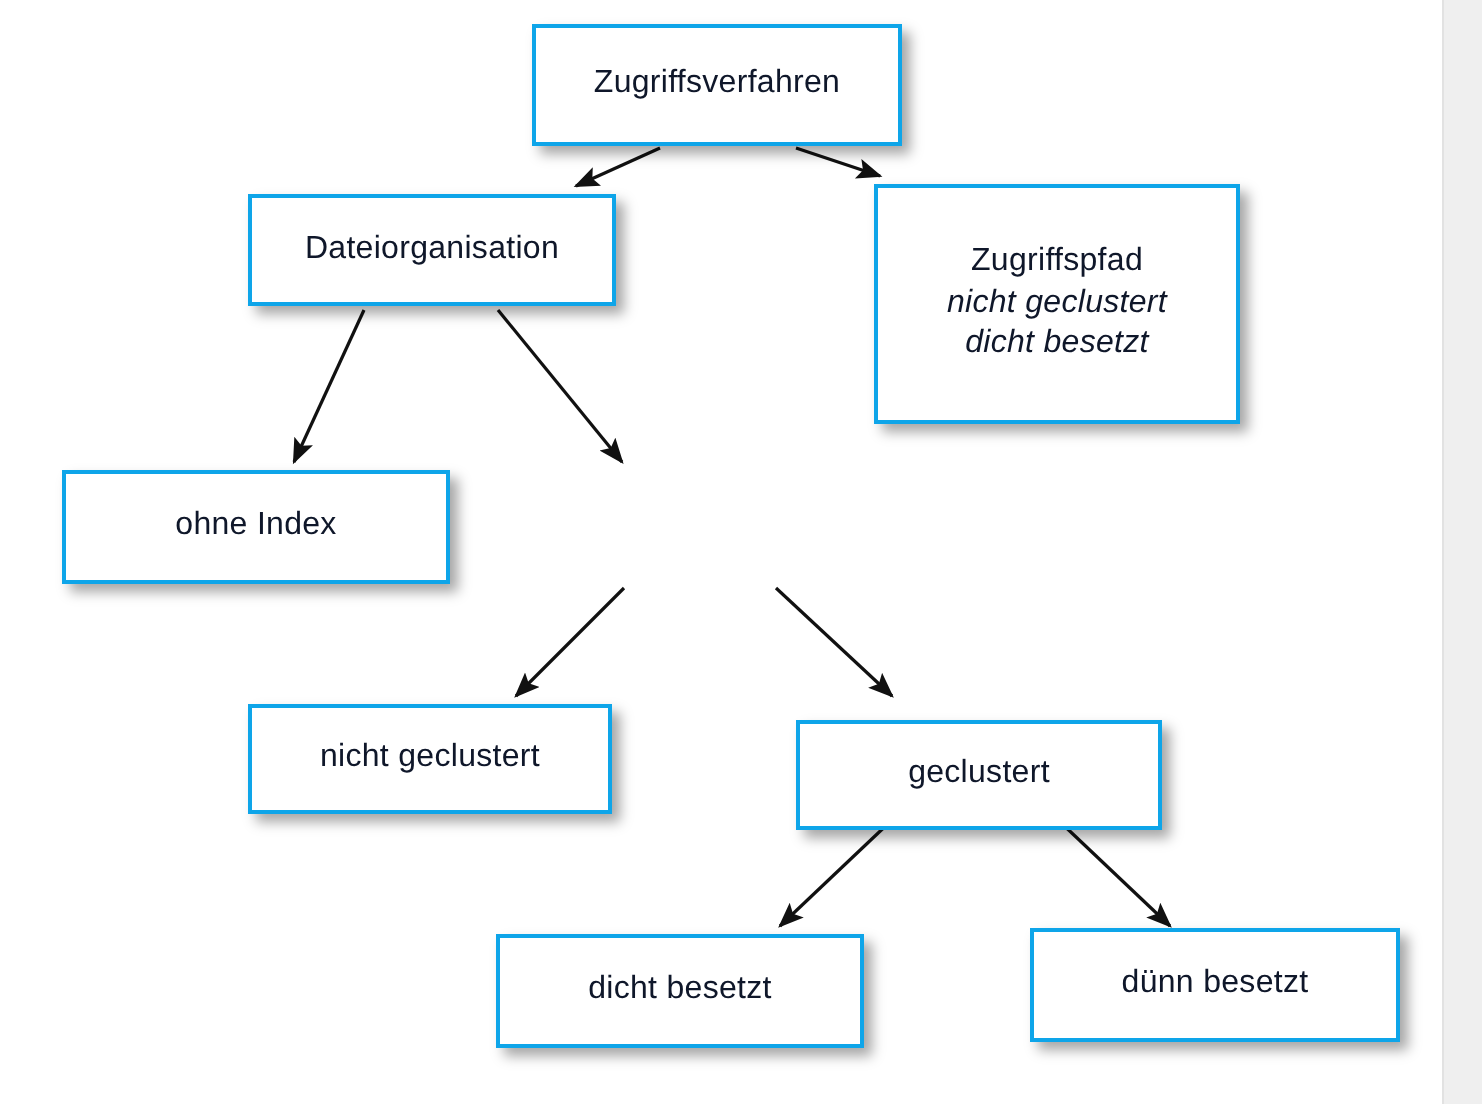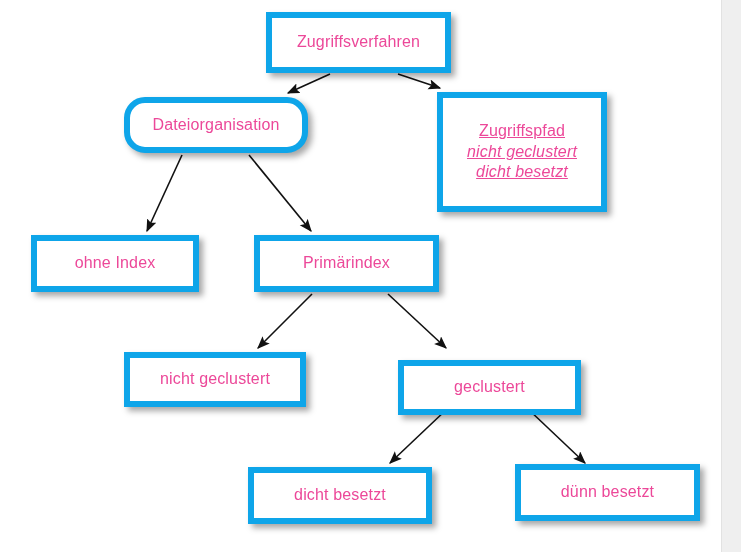--- a/index.html
+++ b/index.html
@@ -34,45 +34,45 @@
     left: 0;
     top: 0;
     width: 741px;
     height: 552px;
     pointer-events: none;
   }
   .node {
     position: absolute;
     box-sizing: border-box;
     background: #ffffff;
-    border: 6px solid #0ea5e9;
+    border: 2px solid #0ea5e9;
     box-shadow: 4px 4px 6px rgba(0,0,0,0.35);
     display: flex;
     flex-direction: column;
     align-items: center;
     justify-content: center;
     text-align: left;
-    color: #ec4899;
+    color: #0f172a;
     font-size: 16px;
     line-height: 1.28;
     letter-spacing: 0.15px;
   }
   .node .line {
     display: block;
     white-space: nowrap;
   }
   .node .line.italic {
     font-style: italic;
   }
 
   
   #n-zugriffsverfahren { left: 266px;  top: 12px;  width: 185px; height: 61px; }
-  #n-dateiorganisation { left: 124px;  top: 97px;  width: 184px; height: 56px; border-radius: 21px; }
-  #n-zugriffspfad      { left: 437px;  top: 92px;  width: 170px; height: 120px; text-decoration: underline; }
-  #n-ohne-index        { left: 31px;   top: 235px; width: 168px; height: 57px; }
+  #n-dateiorganisation { left: 124px;  top: 97px;  width: 184px; height: 56px; }
+  #n-zugriffspfad      { left: 437px;  top: 92px;  width: 183px; height: 120px; }
+  #n-ohne-index        { left: 31px;   top: 235px; width: 194px; height: 57px; }
   #n-primaerindex      { left: 254px;  top: 235px; width: 185px; height: 57px; }
   #n-nicht-geclustert  { left: 124px;  top: 352px; width: 182px; height: 55px; }
   #n-geclustert        { left: 398px;  top: 360px; width: 183px; height: 55px; }
   #n-dicht-besetzt     { left: 248px;  top: 467px; width: 184px; height: 57px; }
   #n-duenn-besetzt     { left: 515px;  top: 464px; width: 185px; height: 57px; }
 </style>
 </head>
 <body>
 
 <div id="canvas">
@@ -108,23 +108,20 @@
   <div class="node" id="n-zugriffspfad">
     <span class="line">Zugriffspfad</span>
     <span class="line italic">nicht geclustert</span>
     <span class="line italic">dicht besetzt</span>
   </div>
 
   <div class="node" id="n-ohne-index">
     <span class="line">ohne Index</span>
   </div>
 
-  <div class="node" id="n-primaerindex">
-    <span class="line">Primärindex</span>
-  </div>
 
   <div class="node" id="n-nicht-geclustert">
     <span class="line">nicht geclustert</span>
   </div>
 
   <div class="node" id="n-geclustert">
     <span class="line">geclustert</span>
   </div>
 
   <div class="node" id="n-dicht-besetzt">

